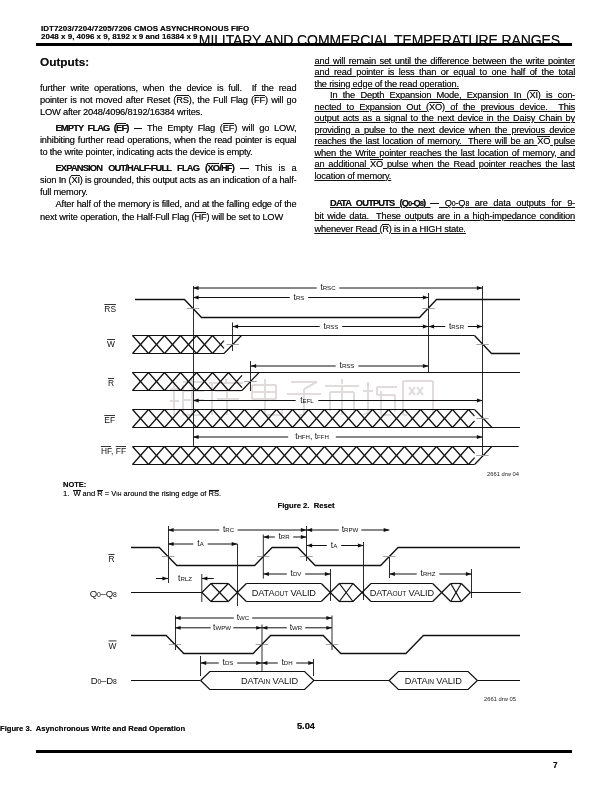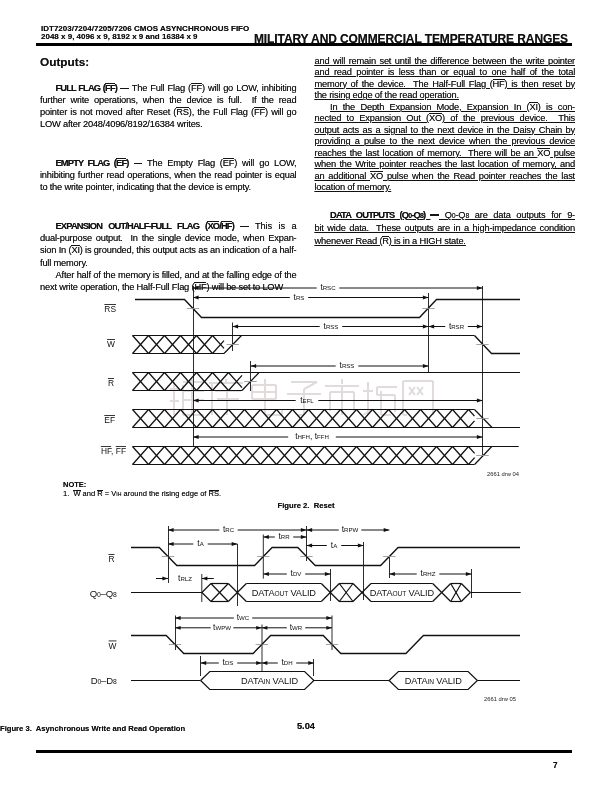--- a/index.html
+++ b/index.html
@@ -1,32 +1,32 @@
 <!DOCTYPE html>
 <html><head><meta charset="utf-8">
 <style>
   html,body { margin:0; padding:0; background:#fff; }
   .page { position:relative; width:612px; height:792px; background:#ffffff; overflow:hidden;
           font-family:"Liberation Sans", sans-serif; color:#111; text-shadow:0 0 0.45px rgba(10,10,10,0.65); }
   .abs { position:absolute; }
   svg text { text-shadow:none; }
   .hdrL { left:41px; top:25px; font-size:8px; font-weight:bold; line-height:8.1px; letter-spacing:0; white-space:nowrap; }
-  .hdrR { right:44px; top:32.4px; font-size:12px; font-weight:bold; white-space:nowrap; letter-spacing:-0.1px; }
+  .hdrR { right:52px; top:32.4px; font-size:14px; font-weight:normal; white-space:nowrap; letter-spacing:-0.1px; }
   .rule1 { left:36px; top:42.7px; width:536px; height:3px; background:#000; }
   .rule2 { left:36px; top:750.4px; width:536px; height:2.8px; background:#000; }
   .outputs { left:40px; top:56px; line-height:12px; font-size:11.8px; font-weight:bold; }
   .lcol { left:40px; top:82.2px; width:256.5px; }
   .rcol { left:314.5px; top:55.6px; width:260.5px;text-decoration:underline; }
   .rcol .ln { line-height:11.5px; }
   .rcol .lh13 { line-height:13px; }
   
   .ln { font-size:9.3px; line-height:12.03px; text-align:justify; text-align-last:justify; letter-spacing:-0.2px; }
   .ln b { letter-spacing:-0.83px; }
   .ln.last { text-align-last:left; }
-  .ln.psp { margin-top:27px; }
+  .ln.psp { margin-top:4px; }
   .rcol .ln.psp { margin-top:15.1px; }
   .ln.ind { text-indent:15.5px; }
   .ov { display:inline-block; line-height:0.92em; border-top:0.9px solid #151515; text-indent:0; }
   .sb { font-size:7px; line-height:0; }
   .dash { display:inline-block; width:8.6px; height:1.25px; background:#151515; vertical-align:0.225em; text-indent:0; }
   b { font-weight:bold; }
   .note { left:39px; top:481.3px; font-size:7.5px; line-height:8.4px;margin-left:24px; }
   .note b { font-size:7.5px; }
   .cap2 { left:0; top:501.3px; width:612px; text-align:center; font-size:7.65px; font-weight:bold; }
   .cap3 { left:0; top:724.3px; width:612px; text-align:left; font-size:7.65px; font-weight:bold; }
@@ -34,38 +34,35 @@
   .foot7 { left:553px; top:761px; font-size:8.2px; font-weight:bold; }
   .ssub { font-size:5.2px; line-height:0; }
 </style></head>
 <body>
 <div class="page">
   <div class="abs hdrL">IDT7203/7204/7205/7206 CMOS ASYNCHRONOUS FIFO<br>2048 x 9, 4096 x 9, 8192 x 9 and 16384 x 9</div>
   <div class="abs hdrR">MILITARY AND COMMERCIAL TEMPERATURE RANGES</div>
   <div class="abs rule1"></div>
   <div class="abs outputs">Outputs:</div>
   <div class="abs lcol">
-      <div class="ln ind"><b>FULL FLAG (<span class="ov">FF</span>)</b> <span class="dash"></span> The Full Flag (<span class="ov">FF</span>) will go LOW, inhibiting</div>
       <div class="ln">further write operations, when the device is full.&nbsp; If the read</div>
       <div class="ln">pointer is not moved after Reset (<span class="ov">RS</span>), the Full Flag (<span class="ov">FF</span>) will go</div>
       <div class="ln last">LOW after 2048/4096/8192/16384 writes.</div>
       <div class="ln psp ind"><b>EMPTY FLAG (<span class="ov">EF</span>)</b> <span class="dash"></span> The Empty Flag (<span class="ov">EF</span>) will go LOW,</div>
       <div class="ln">inhibiting further read operations, when the read pointer is equal</div>
-      <div class="ln last">to the write pointer, indicating that the device is empty.</div>
+      <div class="ln last">to the write pointer, indicating acts the device is empty.</div>
       <div class="ln psp ind"><b>EXPANSION OUT/HALF-FULL FLAG (<span class="ov">XO</span>/<span class="ov">HF</span>) <span class="dash"></span></b> This is a</div>
-      <div class="ln">dual-purpose output.&nbsp; In the single device mode, when Expan-</div>
       <div class="ln">sion In (<span class="ov">XI</span>) is grounded, this output acts as an indication of a half-</div>
       <div class="ln last">full memory.</div>
       <div class="ln ind">After half of the memory is filled, and at the falling edge of the</div>
       <div class="ln last">next write operation, the Half-Full Flag (<span class="ov">HF</span>) will be set to LOW</div>
     </div>
   <div class="abs rcol">
       <div class="ln">and will remain set until the difference between the write pointer</div>
       <div class="ln">and read pointer is less than or equal to one half of the total</div>
-      <div class="ln">memory of the device.&nbsp; The Half-Full Flag (<span class="ov">HF</span>) is then reset by</div>
       <div class="ln last">the rising edge of the read operation.</div>
       <div class="ln ind">In the Depth Expansion Mode, Expansion In (<span class="ov">XI</span>) is con-</div>
       <div class="ln">nected to Expansion Out (<span class="ov">XO</span>) of the previous device.&nbsp; This</div>
       <div class="ln">output acts as a signal to the next device in the Daisy Chain by</div>
       <div class="ln">providing a pulse to the next device when the previous device</div>
       <div class="ln">reaches the last location of memory.&nbsp; There will be an <span class="ov">XO</span> pulse</div>
       <div class="ln">when the Write pointer reaches the last location of memory, and</div>
       <div class="ln">an additional <span class="ov">XO</span> pulse when the Read pointer reaches the last</div>
       <div class="ln last">location of memory.</div>
       <div class="ln lh13 psp ind"><b>DATA OUTPUTS (Q<span class="sb">0</span>-Q<span class="sb">8</span>) <span class="dash"></span></b> Q<span class="sb">0</span>-Q<span class="sb">8</span> are data outputs for 9-</div>

